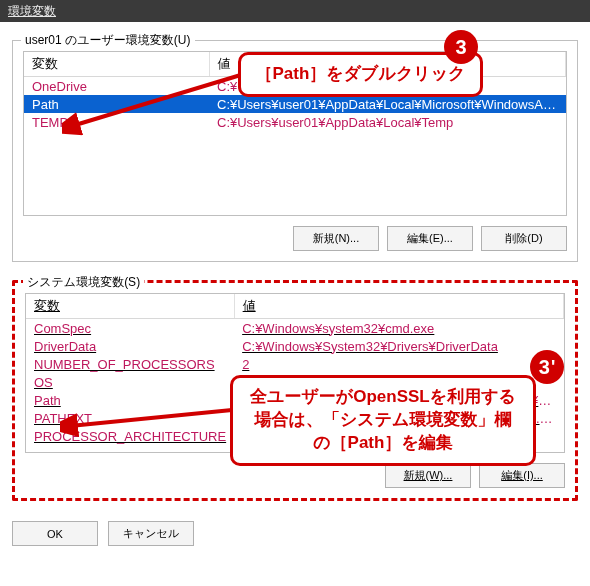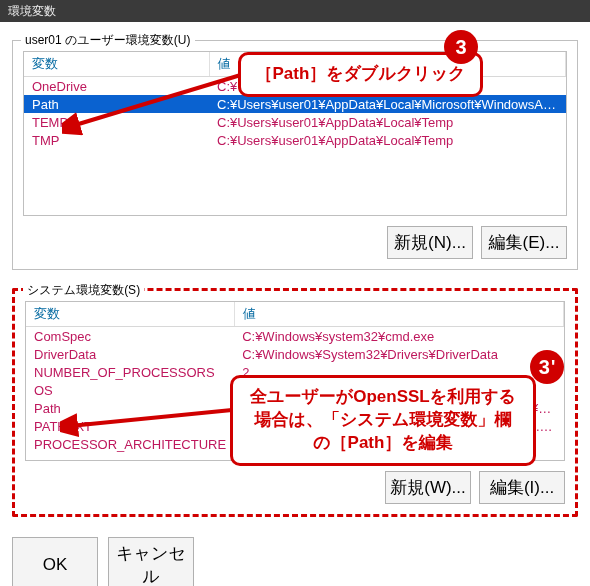--- a/index.html
+++ b/index.html
@@ -12,20 +12,21 @@
       position: relative;
       overflow: hidden;
     }
     
     .titlebar {
       background: #3a3a3a;
       color: #e8e8e8;
       height: 22px;
       padding: 3px 8px;
       font-size: 12px;
+      text-decoration: underline;
     }
     .dialog-body {
       padding: 10px 12px 24px 12px;
       background: #fff;
       position: relative;
       height: calc(100% - 22px);
     }
     
     .groupbox {
       border: 1px solid #bfbfbf;
@@ -59,21 +60,21 @@
       border-collapse: collapse;
       font-size: 13px;
     }
     th {
       text-align: left;
       padding: 3px 8px;
       font-weight: normal;
       border-bottom: 1px solid #d8d8d8;
       border-right: 1px solid #e0e0e0;
       background: #fff;
-      color: #0369a1;
+      color: #000000;
     }
     td {
       padding: 1.5px 8px;
       color: #be185d;
       white-space: nowrap;
       overflow: hidden;
       text-overflow: ellipsis;
       max-width: 300px;
       vertical-align: middle;
     }
@@ -87,21 +88,21 @@
       text-align: right;
       margin-top: 10px;
       display: flex;
       justify-content: flex-end;
       gap: 8px;
     }
     .btn {
       border: 1px solid #b0b0b0;
       background: #f4f4f4;
       padding: 4px 0;
-      font-size: 17px;
+      font-size: 11px;
       width: 86px;
       text-align: center;
       cursor: pointer;
     }
     
     .bottom-row {
       text-align: right;
       display: flex;
       justify-content: flex-start;
       gap: 10px;
@@ -174,35 +175,32 @@
             <td>C:¥Users¥user01¥OneDrive</td>
           </tr>
           <tr class="selected">
             <td>Path</td>
             <td>C:¥Users¥user01¥AppData¥Local¥Microsoft¥WindowsApps;C:¥Progr...</td>
           </tr>
           <tr>
             <td>TEMP</td>
             <td>C:¥Users¥user01¥AppData¥Local¥Temp</td>
           </tr>
-          <tr>
-            <td>TMP</td>
-            <td>C:¥Users¥user01¥AppData¥Local¥Temp</td>
-          </tr>
         </tbody>
       </table>
     </div>
 
     <div class="btn-row">
       <button class="btn">新規(N)...</button>
       <button class="btn">編集(E)...</button>
+      <button class="btn">削除(D)</button>
     </div>
   </div>
 
-  <div class="groupbox dashed sysgroup" style="margin-top:18px;">
+  <div class="groupbox dashed sysgroup" style="margin-top:18px;text-decoration:underline;">
     <div class="groupbox-label">システム環境変数(S)</div>
 
     <div class="tablewrap">
       <table>
         <thead>
           <tr>
             <th class="col-name">変数</th>
             <th>値</th>
           </tr>
         </thead>

